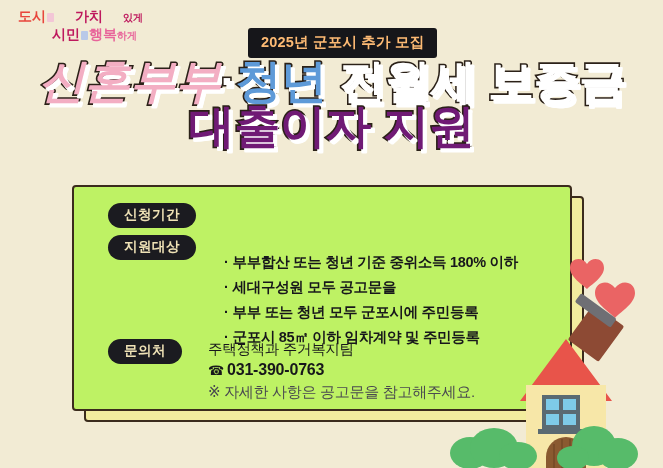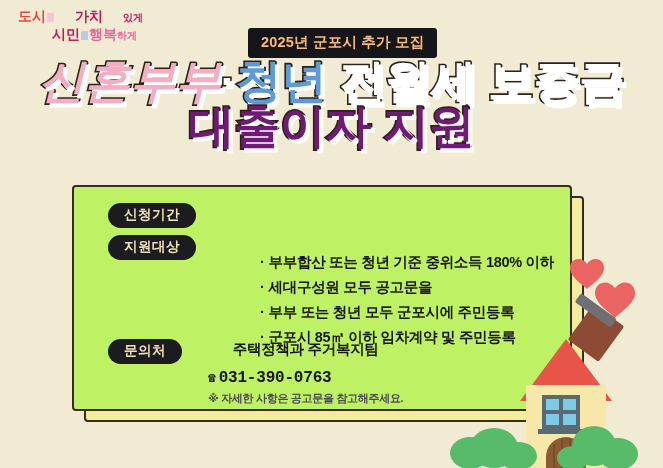--- a/index.html
+++ b/index.html
@@ -116,21 +116,21 @@
     height: 100%;
   }
 
   
   .row {
     position: absolute;
     display: flex;
     align-items: flex-start;
   }
   .row.r-period { left: 34px; top: 16px; }
-  .row.r-target { left: 34px; top: 48px; gap: 36px; }
+  .row.r-target { left: 34px; top: 48px; }
   .row.r-contact{ left: 34px; top: 152px; gap: 12px; }
 
   .pill {
     flex: 0 0 auto;
     background: #1b1b20;
     color: #efe2b6;
     font-size: 13.5px;
     font-weight: 700;
     letter-spacing: 0.5px;
     padding: 4.5px 16px 5.5px;
@@ -168,39 +168,37 @@
     line-height: 1.72;
   }
   .bullets li::before {
     content: "\00B7";
     margin-right: 4px;
     font-weight: 900;
   }
 
   .contact-dept {
     font-size: 14.5px;
-    font-weight: 700;
+    font-weight: 400;
     color: #17171b;
     letter-spacing: -0.3px;
     white-space: nowrap;
-    text-align: center;
   }
   .contact-phone {
     font-size: 16px;
     font-weight: 700;
     color: #17171b;
     letter-spacing: -0.2px;
     white-space: nowrap;
-    margin-top: 10px;
-    font-family: Liberation Mono, monospace;
+    margin-top: 2px;
   }
   .phone-icon { font-size: 13px; margin-right: 3px; }
   .contact-note {
-    font-size: 11px;
-    font-weight: 700;
+    font-size: 15px;
+    font-weight: 400;
     color: #4a4a50;
     letter-spacing: -0.3px;
     white-space: nowrap;
     margin-top: 4px;
   }
 
   
   .deco { position: absolute; }
   .hearts { right: 6px; top: 252px; width: 90px; height: 76px; }
   .house  { left: 470px; top: 305px; width: 200px; height: 163px; }

